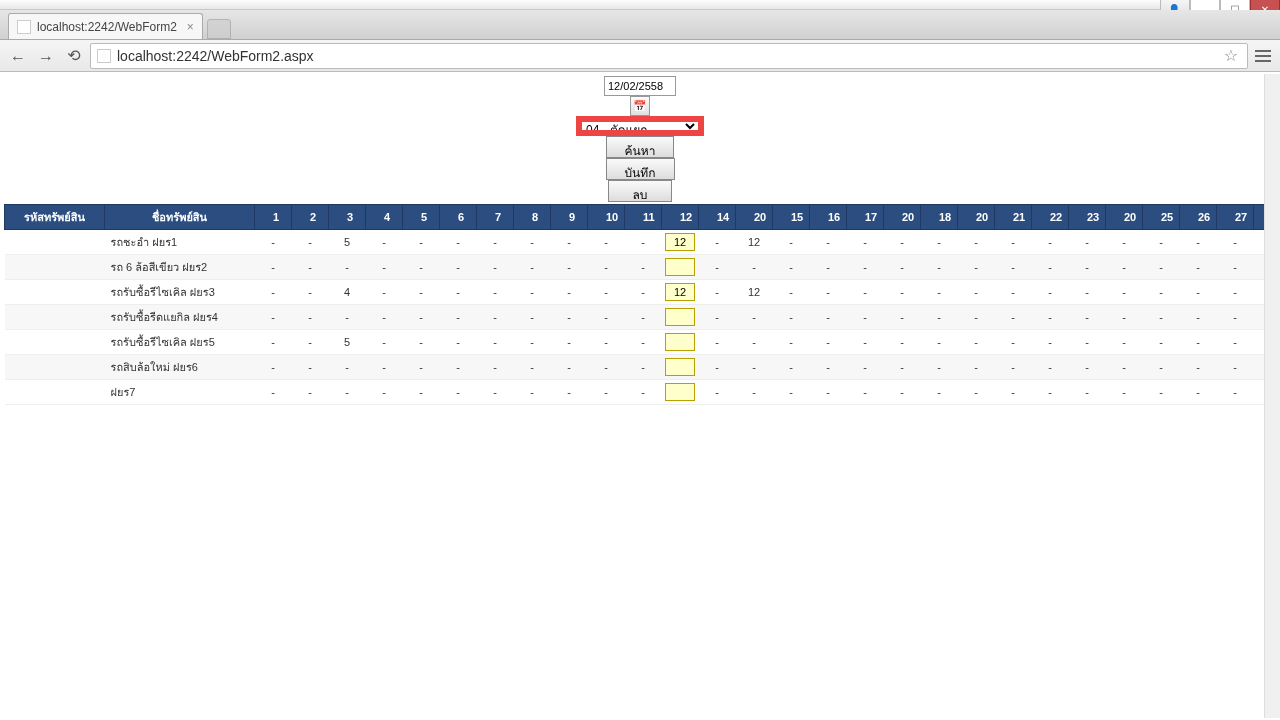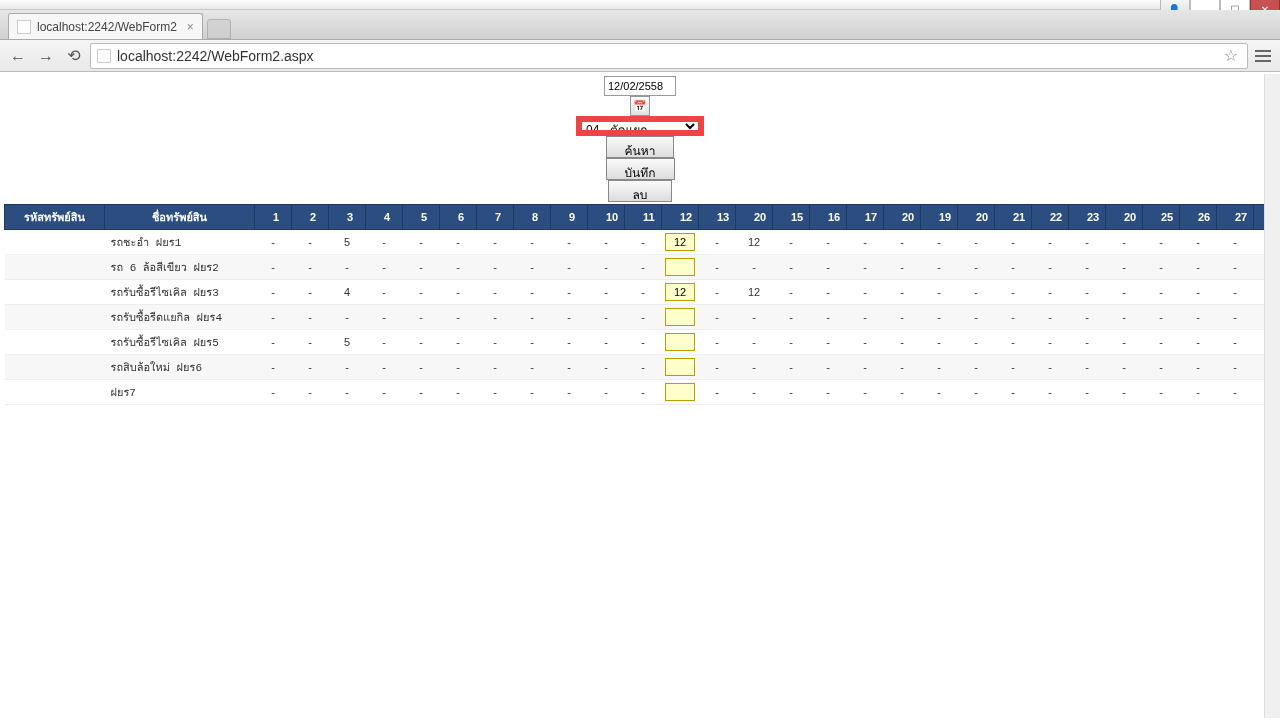--- a/index.html
+++ b/index.html
@@ -30,21 +30,21 @@
 .date-input { width: 72px; height: 20px; border: 1px solid #999; font-size: 11px; padding: 0 3px; background: #fff; }
 .cal-btn { width: 20px; height: 20px; border: 1px solid #999; background: linear-gradient(to bottom,#fdfdfd,#e0e0e0); display: flex; align-items: center; justify-content: center; font-size: 11px; }
 .dd { height: 20px; border: 6px solid #ef4444; font-size: 12px; background: #fff; width: 128px; }
 .btn { height: 22px; border: 1px solid #888; background: linear-gradient(to bottom,#fafafa,#ddd); font-size: 12px; padding: 4px 18px; cursor: pointer; min-width: 64px; }
 .grid { border-collapse: collapse; width: 100%; table-layout: fixed; font-size: 11px; }
 .grid th { background: #2b4d80; color: #fff; font-weight: bold; padding: 3px 18px; border: 1px solid #1e3a63; text-align: center; height: 20px; }
 .grid th.code-col { width: 100px; }
 .grid th.name-col { width: 150px; }
 .grid th.num-col { width: 36px; }
 .grid td { padding: 3px 2px; text-align: center; border-bottom: 1px solid #eee; height: 22px; color: #333; }
-.grid td.name-cell { text-align: left; padding-left: 6px; font-family: Liberation Mono, monospace; }
+.grid td.name-cell { text-align: left; padding-left: 6px; }
 .grid tr:nth-child(even) td { background: #f7f7f7; }
 .cell-input { width: 30px; height: 18px; border: 1px solid #b8a000; background: #ffffcc; text-align: center; font-size: 11px; padding: 0; }
 .scrollbar-v { position: absolute; right: 0; top: 74px; bottom: 2px; width: 16px; background: #f0f0f0; border-left: 1px solid #ddd; }
 </style>
 </head>
 <body>
 
 <div class="window">
 
   <div class="win-controls">
@@ -104,27 +104,27 @@
             <th class="num-col">3</th>
             <th class="num-col">4</th>
             <th class="num-col">5</th>
             <th class="num-col">6</th>
             <th class="num-col">7</th>
             <th class="num-col">8</th>
             <th class="num-col">9</th>
             <th class="num-col">10</th>
             <th class="num-col">11</th>
             <th class="num-col">12</th>
-            <th class="num-col">13</th>
+            <th class="num-col">14</th>
             <th class="num-col">20</th>
             <th class="num-col">15</th>
             <th class="num-col">16</th>
             <th class="num-col">17</th>
             <th class="num-col">20</th>
-            <th class="num-col">19</th>
+            <th class="num-col">18</th>
             <th class="num-col">20</th>
             <th class="num-col">21</th>
             <th class="num-col">22</th>
             <th class="num-col">23</th>
             <th class="num-col">20</th>
             <th class="num-col">25</th>
             <th class="num-col">26</th>
             <th class="num-col">27</th>
             <th class="num-col">28</th>
           </tr>

